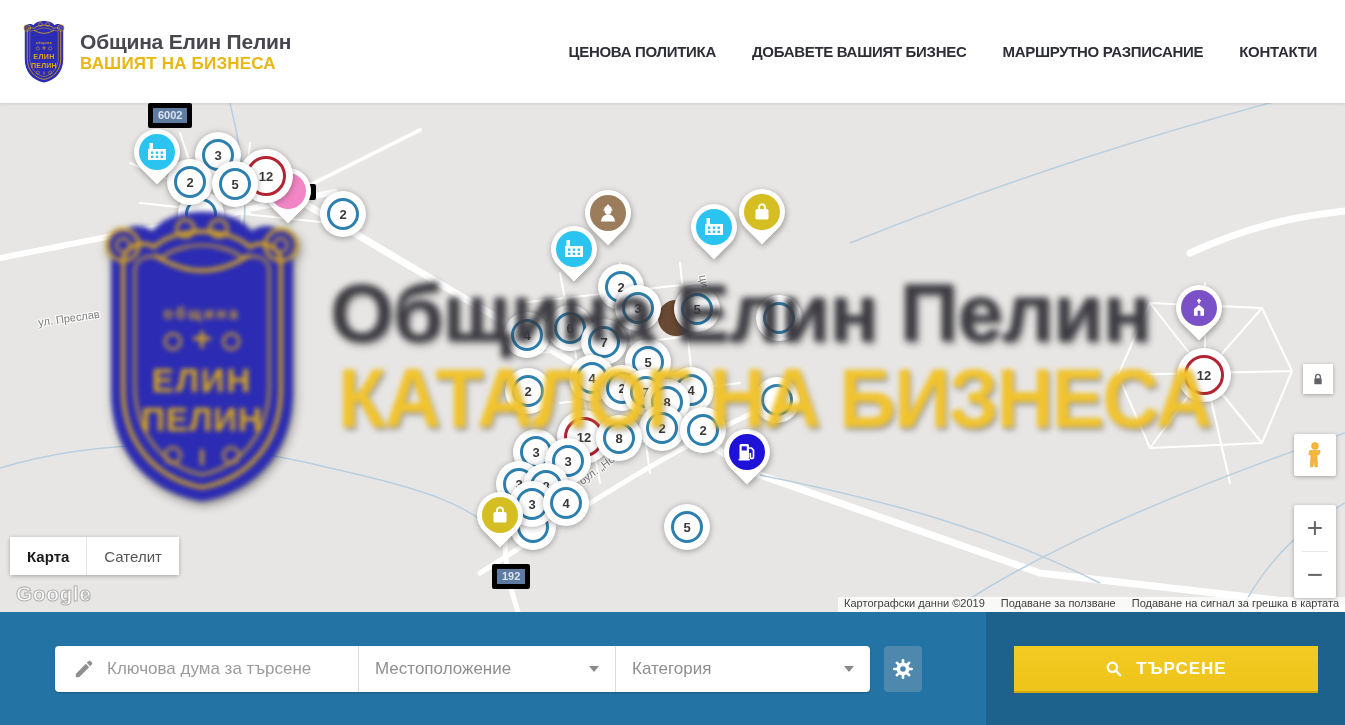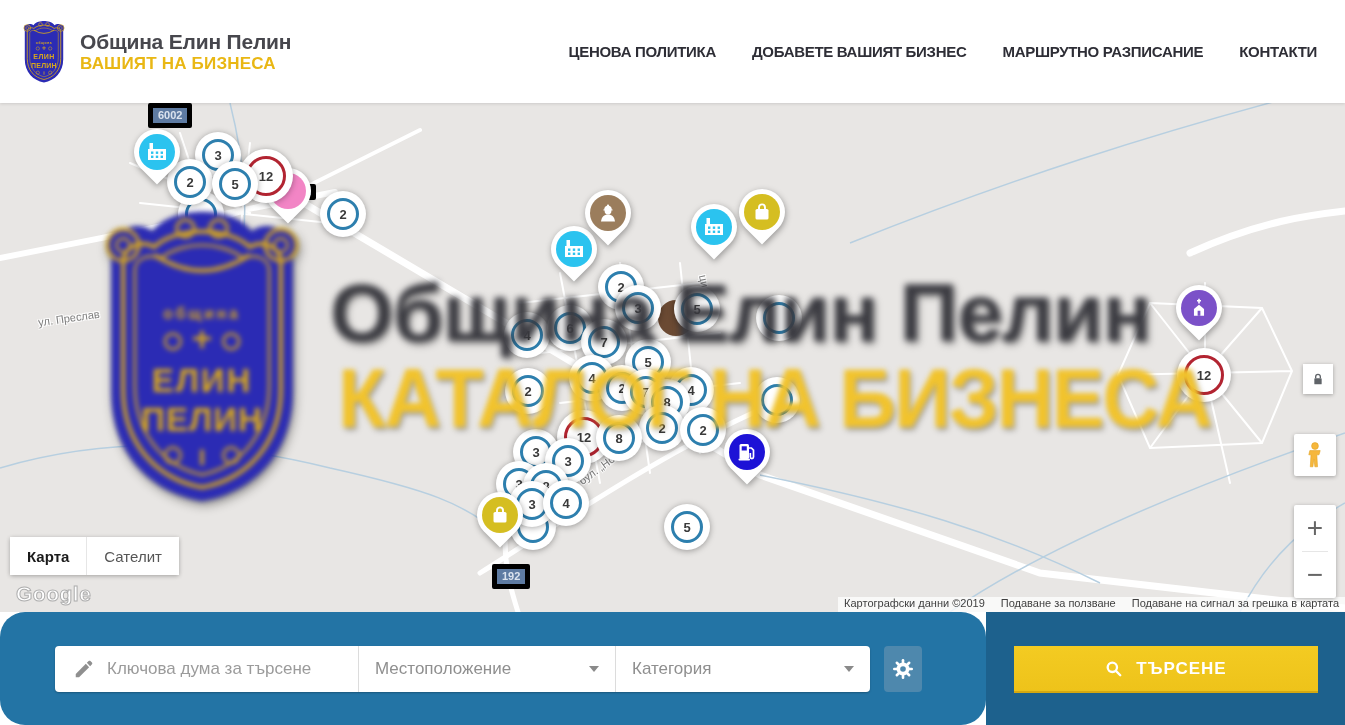--- a/index.html
+++ b/index.html
@@ -75,21 +75,21 @@
                 border:none; border-radius:2px; box-shadow:0 1px 4px rgba(0,0,0,.3);
                 display:flex; align-items:center; justify-content:center; cursor:pointer; }
   .ctl-zoom { position:absolute; right:9px; top:402px; width:42px; height:93px; z-index:6; background:#fff;
               border-radius:2px; box-shadow:0 1px 4px rgba(0,0,0,.3); display:flex; flex-direction:column; }
   .ctl-zoom button { flex:1; border:none; background:transparent; font-size:28px; color:#666;
                      cursor:pointer; line-height:1; font-family:"Liberation Sans",sans-serif; }
   .ctl-zoom .zdiv { height:1px; background:#e6e6e6; margin:0 8px; }
 
   
   .searchbar { position:absolute; left:0; top:612px; width:1345px; height:113px; display:flex; z-index:30; }
-  .search-left { width:986px; background:#2374a5; display:flex; align-items:center;border-radius:25px; }
+  .search-left { width:986px; background:#2374a5; display:flex; align-items:center; }
   .search-right { flex:1; background:#1d618d; display:flex; align-items:center; justify-content:center; }
   .fields { display:flex; align-items:stretch; height:46px; margin-left:55px; background:#fff;
             border-radius:4px; box-shadow:0 1px 2px rgba(0,0,0,.25); }
   .field { display:flex; align-items:center; }
   .field.keyword { width:303px; padding:0 14px 0 18px; gap:12px; }
   .field.keyword input { border:none; outline:none; flex:1; font-size:17px; color:#555;
                          font-family:"Liberation Sans",sans-serif; min-width:0; }
   .field.keyword input::placeholder { color:#9b9b9b; }
   .field.select { border-left:1px solid #dcdcdc; padding:0 16px; justify-content:space-between; cursor:pointer; }
   .field.select .sel-label { font-size:17px; color:#8f8f8f; }

